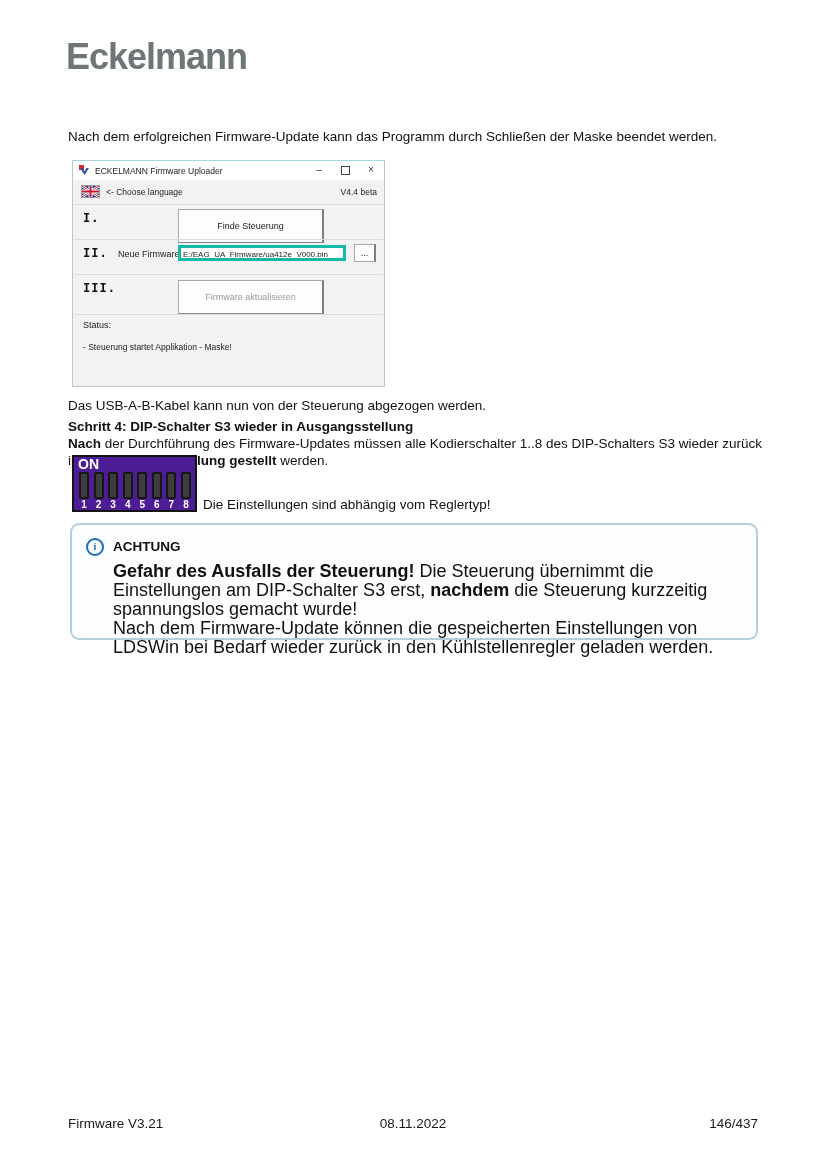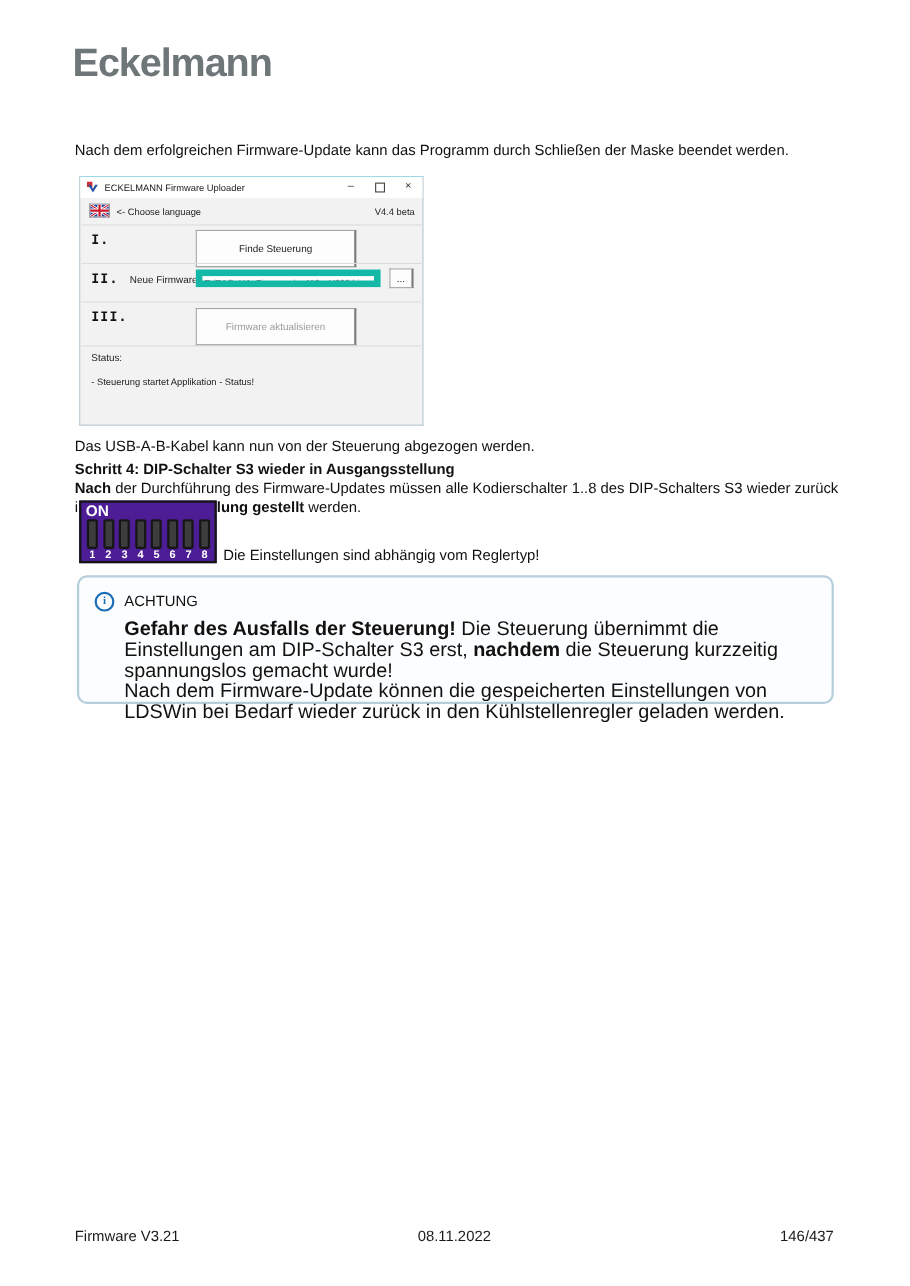--- a/index.html
+++ b/index.html
@@ -43,21 +43,21 @@
   .r1{top:50px;}.r2{top:85px;}.r3{top:120px;}
 
   .wbtn{position:absolute;left:105px;width:146px;height:22px;background:#fdfdfd;
         border:1px solid #a6a6a6;border-right:2px solid #7d7d7d;border-bottom:1px solid #8d8d8d;
         box-sizing:border-box;font-size:9px;color:#222;display:flex;align-items:center;
         justify-content:center;font-family:"Liberation Sans", sans-serif;padding:16px;}
   .find-btn{top:48px;}
   .update-btn{top:119px;color:#9b9b9b;}
 
   .fw-label{position:absolute;left:45px;top:88px;font-size:9px;color:#222;}
-  .fw-input{position:absolute;left:105px;top:84px;width:168px;height:16px;border:6px solid #14b8a6;
+  .fw-input{position:absolute;left:105px;top:84px;width:168px;height:16px;border:3px solid #14b8a6;
             background:#fff;font-size:8px;color:#222;line-height:14px;padding:0 2px;
             box-sizing:border-box;white-space:nowrap;overflow:hidden;font-family:"Liberation Sans", sans-serif;}
   .browse-btn{position:absolute;left:281px;top:83px;width:22px;height:18px;background:#fdfdfd;
             border:1px solid #a6a6a6;border-right:2px solid #7d7d7d;box-sizing:border-box;
             font-size:9px;color:#222;line-height:14px;text-align:center;padding:0;}
   .status-label{position:absolute;left:10px;top:159px;font-size:9px;color:#222;}
   .status-msg{position:absolute;left:10px;top:181px;font-size:8.5px;color:#222;}
 
   
   .dip{position:absolute;left:72px;top:455px;width:125px;height:57px;background:#4c1d95;
@@ -70,21 +70,21 @@
             color:#fff;font-weight:bold;font-size:10px;}
   .dip-nums span{width:10px;text-align:center;}
   .dip-caption{position:absolute;left:203px;top:497px;font-size:13.5px;color:#111;}
 
   
   .notice{position:absolute;left:70px;top:523px;width:688px;height:117px;background:#fcfdfe;
           border:2px solid #b5cedc;border-radius:9px;box-sizing:border-box;}
   .notice-icon{position:absolute;left:14px;top:13px;width:14px;height:14px;border:2px solid #1a6db6;
           border-radius:50%;color:#1a6db6;font-weight:bold;font-size:10px;line-height:14px;
           text-align:center;font-family:"Liberation Serif", serif;}
-  .notice-title{position:absolute;left:41px;top:14px;font-size:13.5px;font-weight:normal;color:#111;}
+  .notice-title{position:absolute;left:41px;top:14px;font-size:13.5px;font-weight:bold;color:#111;}
   .notice-body{position:absolute;left:41px;top:37px;width:644px;font-size:18px;line-height:19px;color:#111;}
 
   
   .footer{position:absolute;left:68px;top:1116px;width:690px;height:18px;font-size:13.5px;color:#1a1a1a;}
   .footer .fl{position:absolute;left:0;}
   .footer .fc{position:absolute;left:50%;transform:translateX(-50%);}
   .footer .fr{position:absolute;right:0;}
 </style>
 </head>
 <body>
@@ -137,21 +137,21 @@
     <button class="browse-btn">...</button>
 
     <div class="sep sep3"></div>
 
     <span class="roman r3">III.</span>
     <button class="wbtn update-btn">Firmware aktualisieren</button>
 
     <div class="sep sep4"></div>
 
     <span class="status-label">Status:</span>
-    <span class="status-msg">- Steuerung startet Applikation - Status!</span>
+    <span class="status-msg">- Steuerung startet Applikation - Maske!</span>
   </div>
 
   <div class="para usb-note">Das USB-A-B-Kabel kann nun von der Steuerung abgezogen werden.</div>
 
   <div class="para step4-h">Schritt 4: DIP-Schalter S3 wieder in Ausgangsstellung</div>
 
   <div class="para step4-p"><span class="b">Nach</span><span> der Durchführung des Firmware-Updates  müssen alle Kodierschalter 1..8 des DIP-Schalters S3 wieder zurück in ihre </span><span class="b">Ausgangsstellung gestellt</span><span> werden.</span></div>
 
   <div class="dip">
     <span class="dip-on">ON</span>

